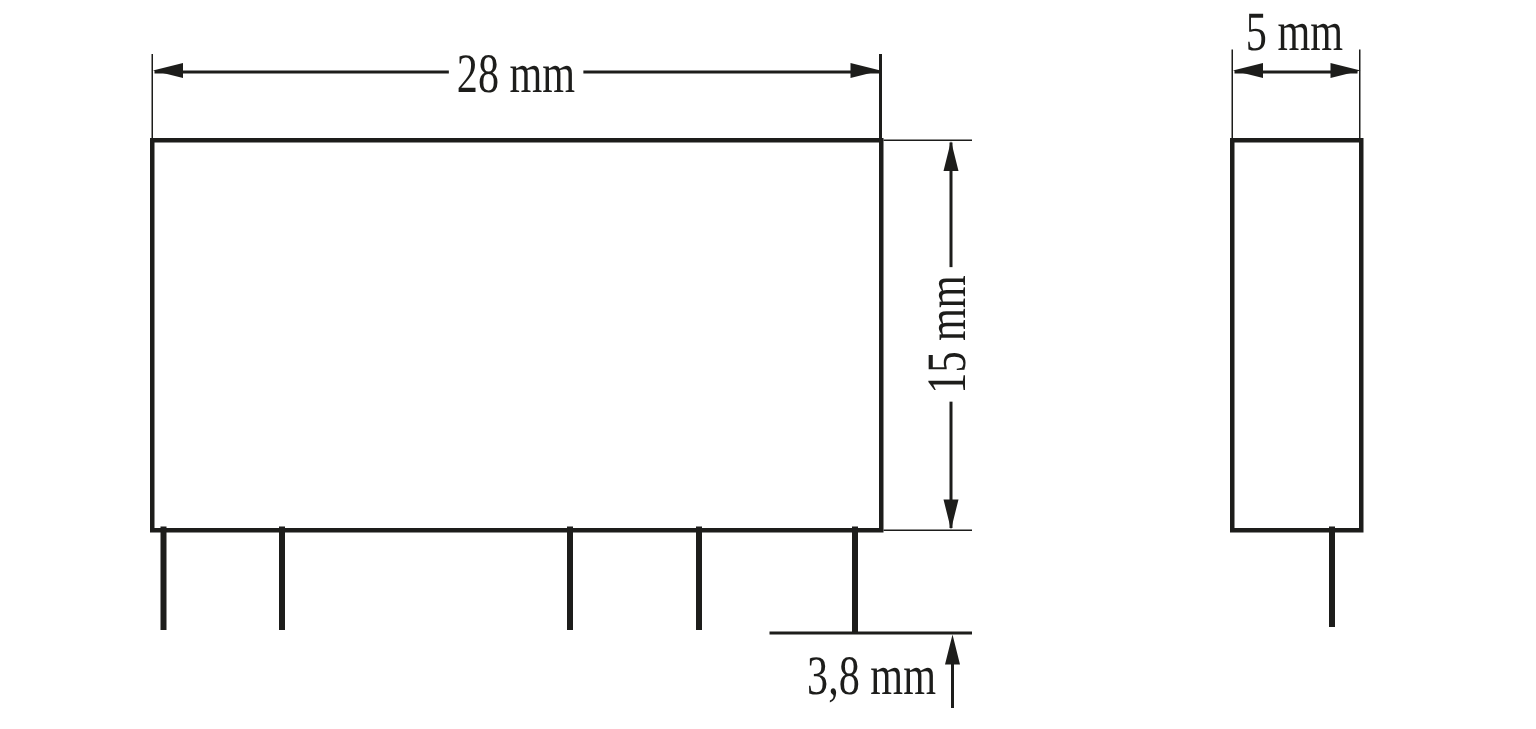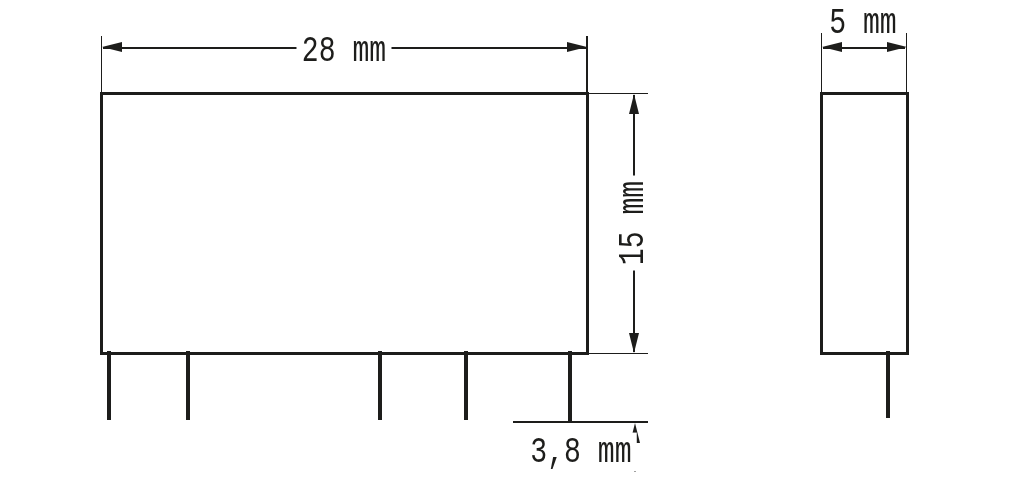--- a/index.html
+++ b/index.html
@@ -6,21 +6,21 @@
     margin: 0;
     padding: 0;
     background: #ffffff;
   }
   #canvas {
     position: relative;
     width: 1024px;
     height: 486px;
     background: #ffffff;
     overflow: hidden;
-    font-family: Liberation Mono, monospace;
+    font-family: Liberation Serif, serif;
   }
   .body-rect {
     position: absolute;
     box-sizing: border-box;
     border: 3px solid #1d1d1b;
     background: #ffffff;
     z-index: 1;
   }
   .thin-line {
     position: absolute;

